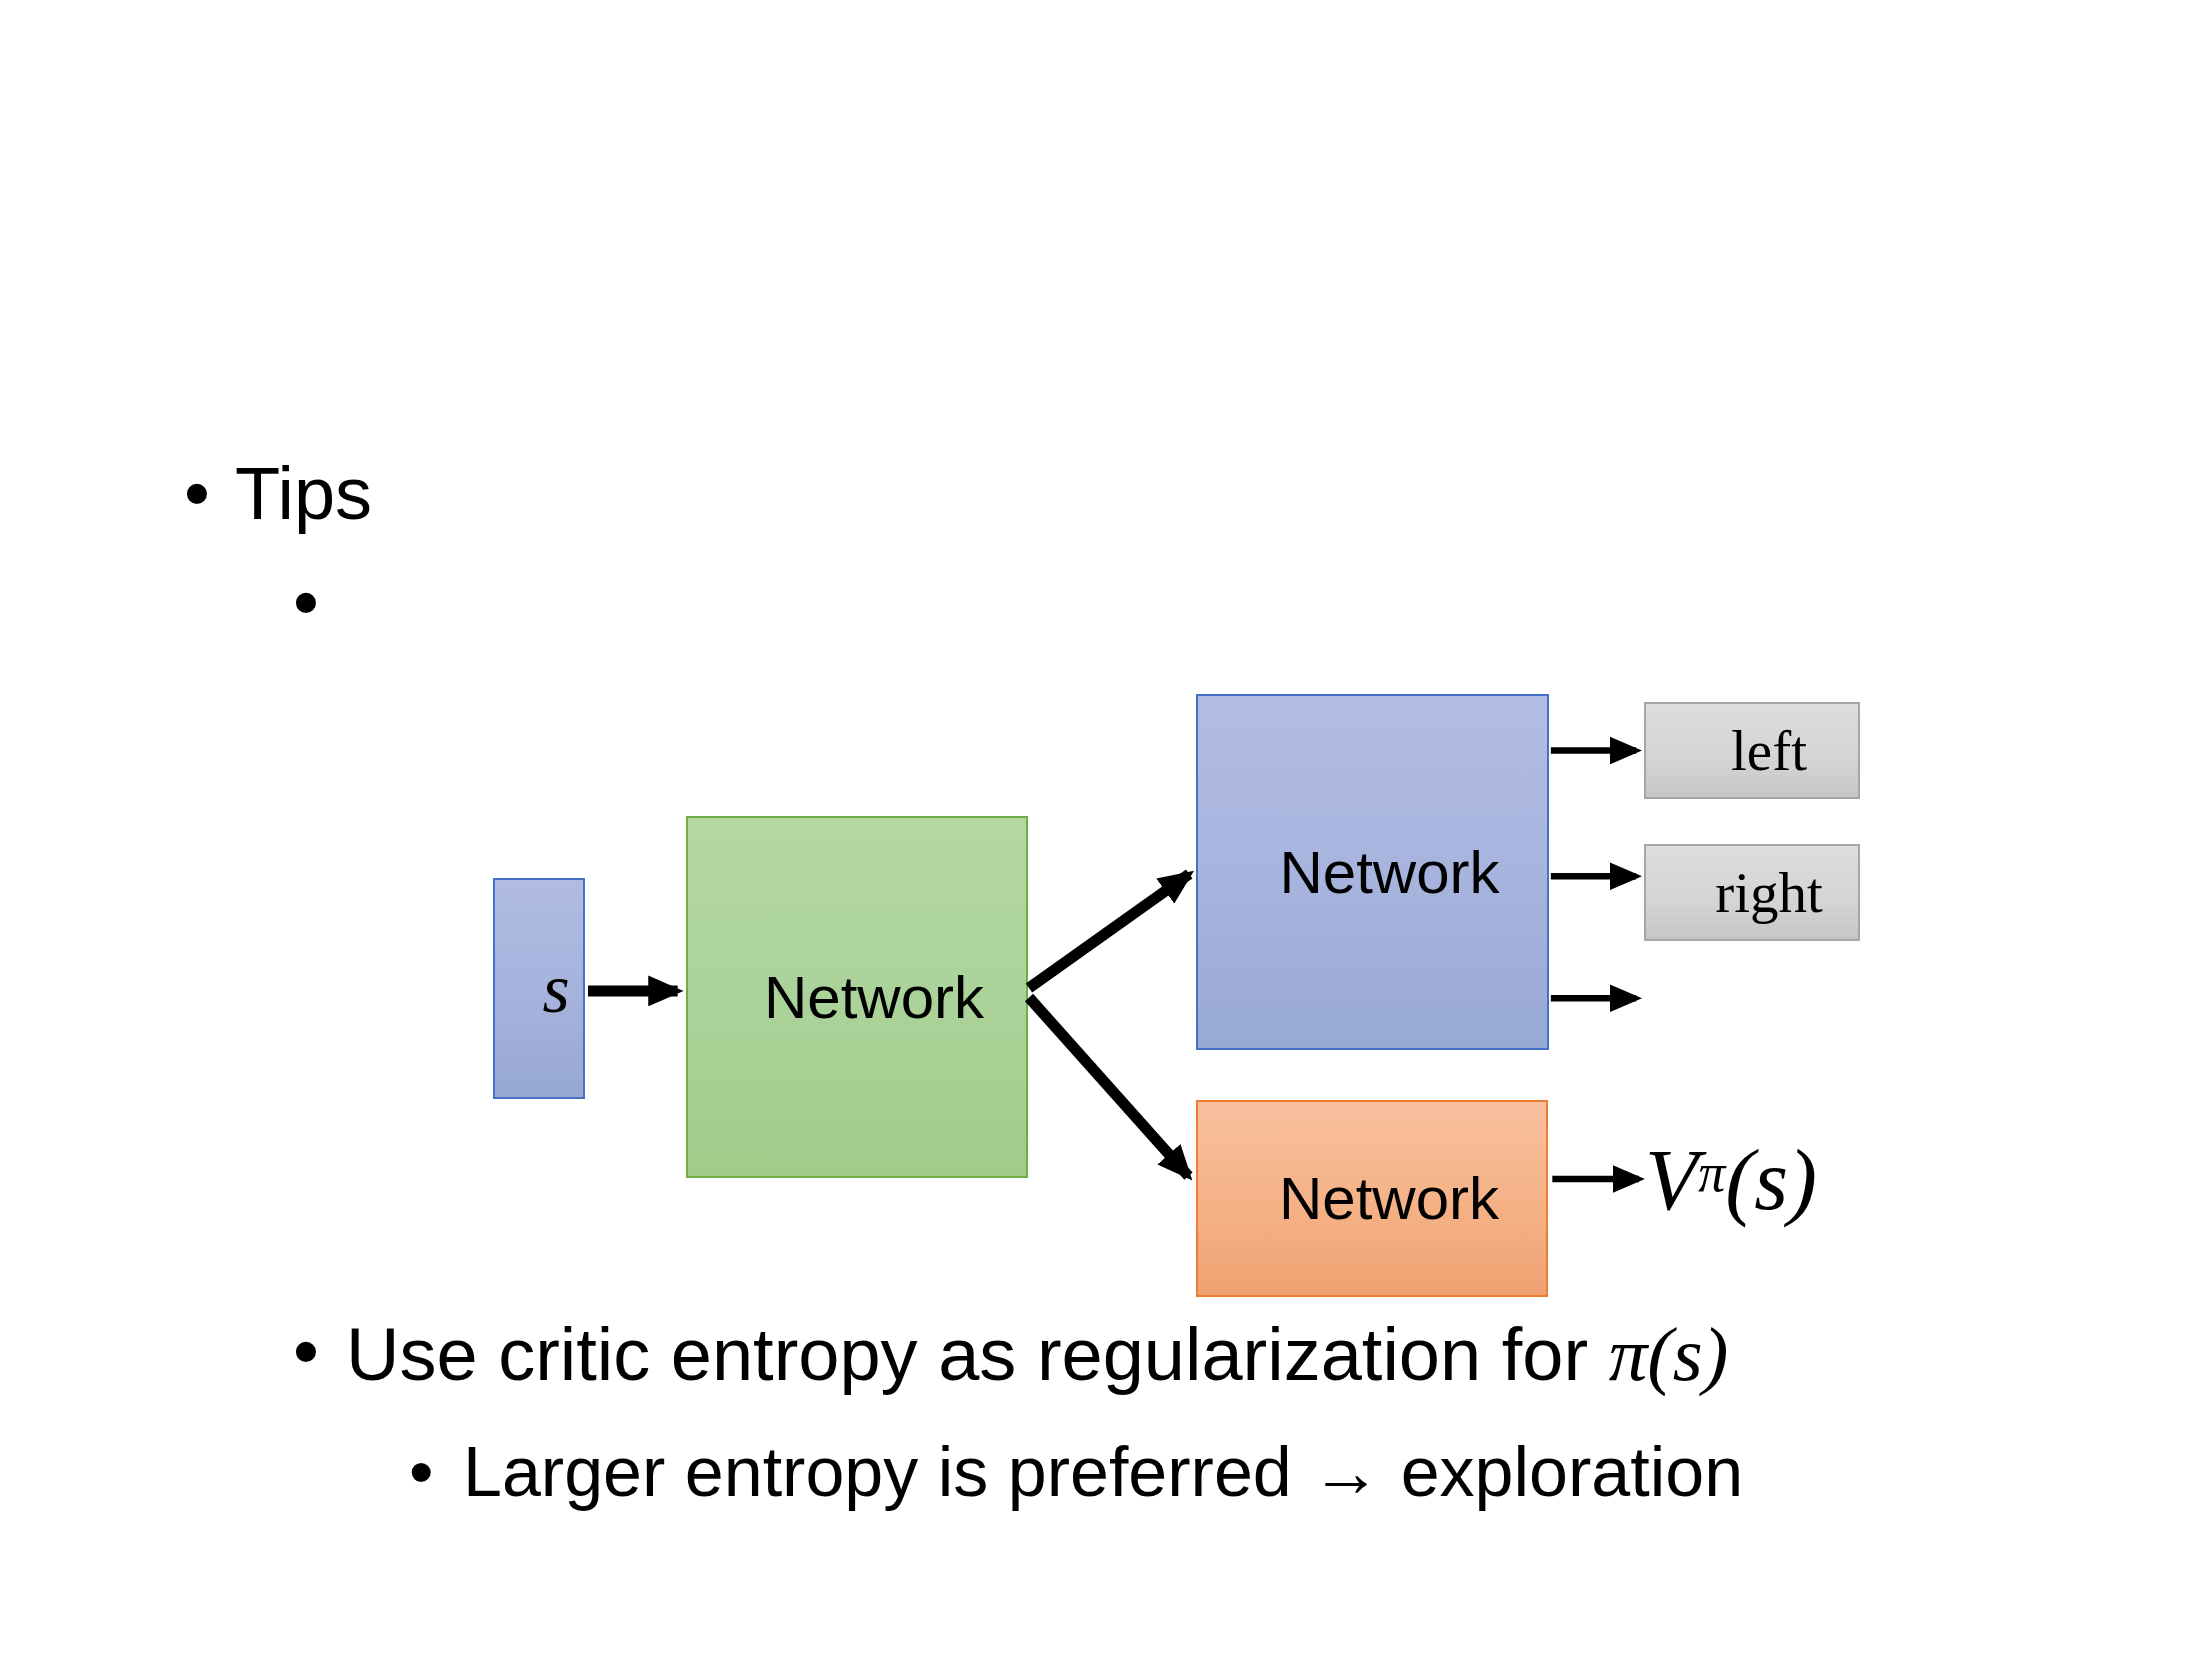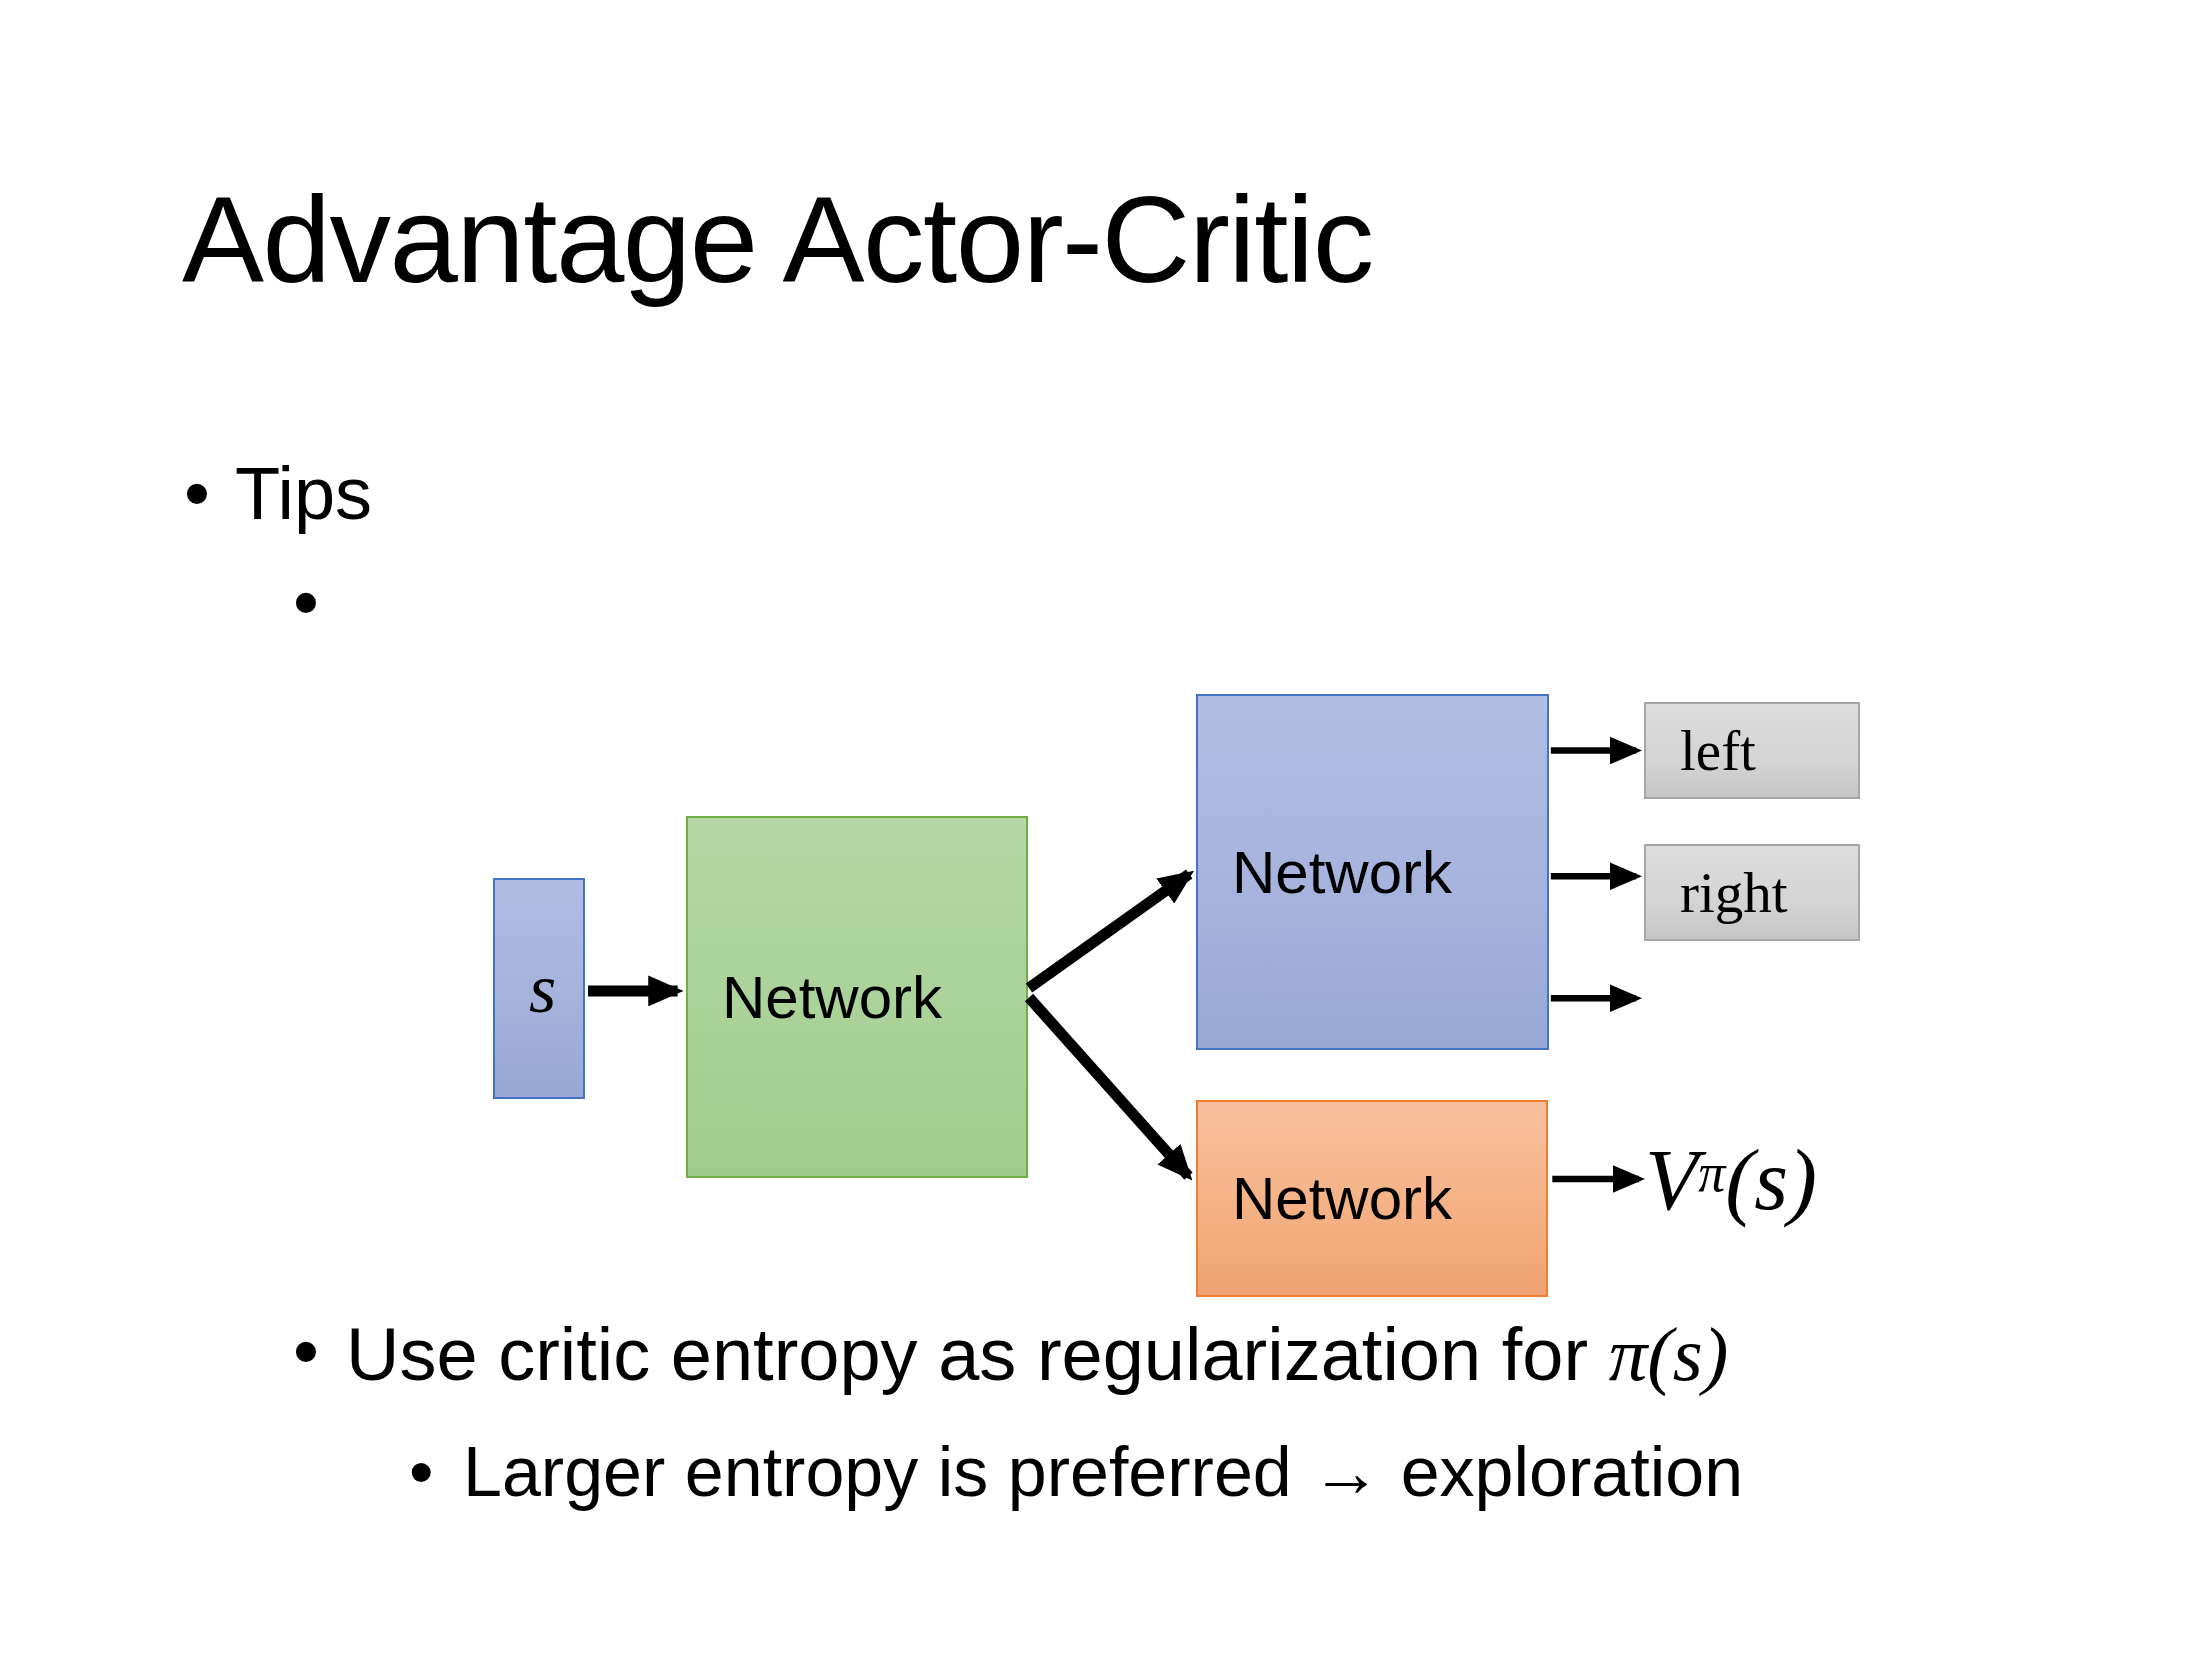--- a/index.html
+++ b/index.html
@@ -51,20 +51,21 @@
     vertical-align: super;
     line-height: 0;
   }
 
   
   .dbox {
     position: absolute;
     box-sizing: border-box;
     display: flex;
     align-items: center;
+    justify-content: center;
     padding-left: 34px;
   }
   .net-label { font-size: 60px; color: #000; }
 
   .state-box {
     left: 493px; top: 878px; width: 92px; height: 221px;
     background: linear-gradient(#b0bce2, var(--state-fill) 55%, #96a8d3);
     border: 2.9px solid var(--state-border);
   }
   .state-box .state-label {
@@ -108,21 +109,20 @@
   svg.arrows { position: absolute; left: 0; top: 0; }
   .arrow-big   { stroke: var(--arrow); stroke-width: 15px; }
   .arrow-small { stroke: var(--arrow); stroke-width: 9px; }
   marker path { fill: var(--arrow); }
 </style>
 </head>
 <body>
 
 <div class="slide">
 
-  <div class="title">Advantage Actor-Critic</div>
 
   <div class="bullet-line bl-1">
     <span class="bullet-glyph">•</span>
     <span>Tips</span>
   </div>
 
   <div class="bullet-line bl-2">
     <span class="bullet-glyph">•</span>
     <span>
       <br>

